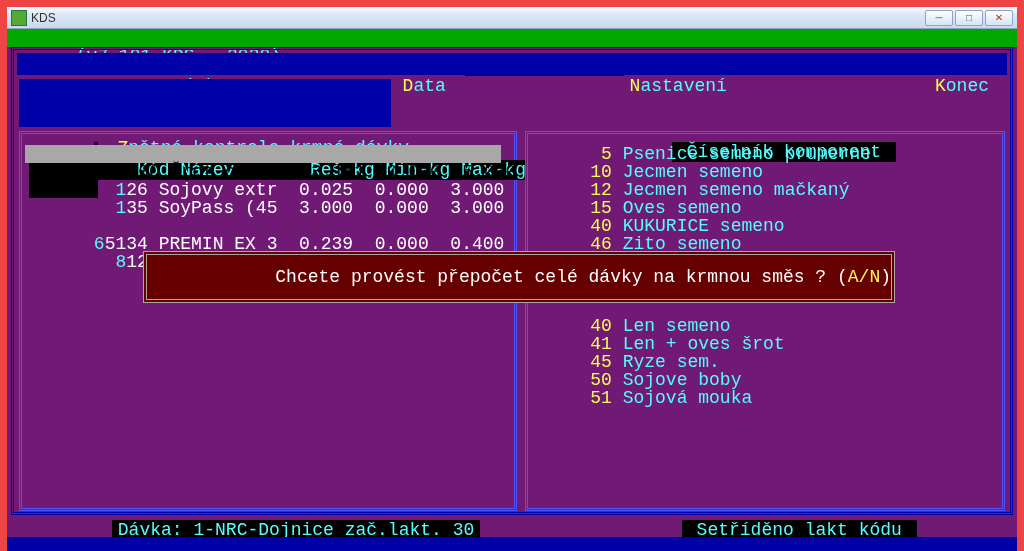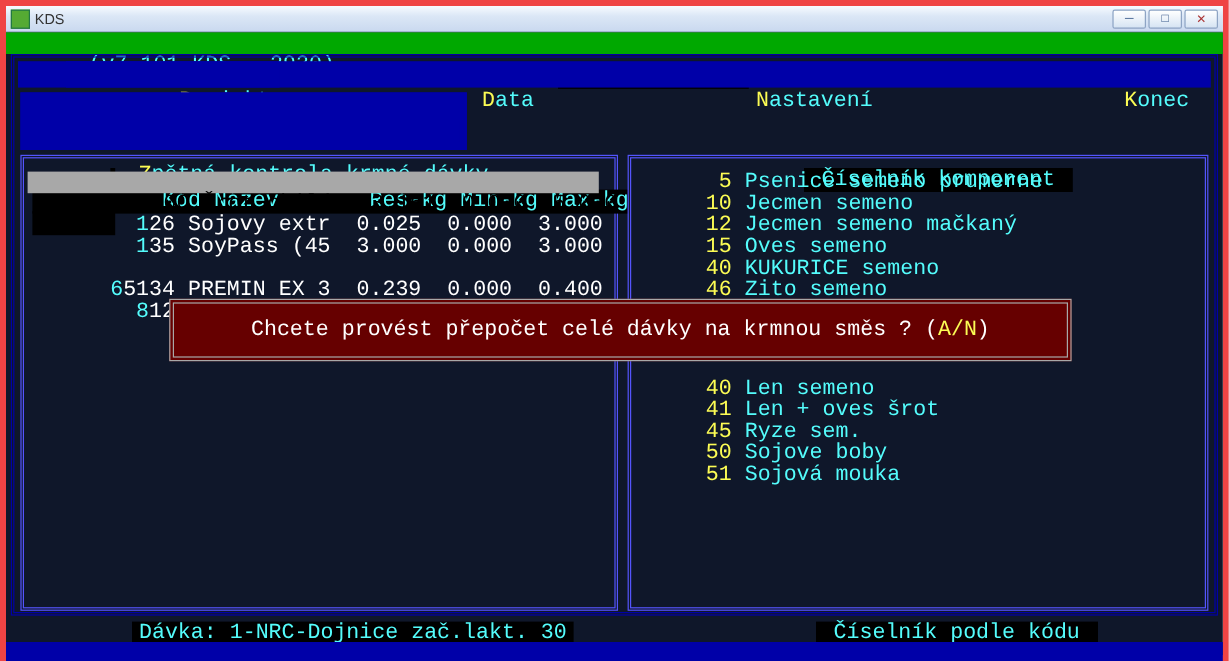--- a/index.html
+++ b/index.html
@@ -1,27 +1,27 @@
 <!DOCTYPE html>
 <html><head>
 <meta charset="utf-8">
 <style>
   * { box-sizing: border-box; margin: 0; padding: 0; }
   html, body { width: 1024px; height: 551px; overflow: hidden; background: #ece9d8; font-family: "Courier New", monospace; }
 
   
-  .window { width: 1024px; height: 551px; background: #fff; border: 5px solid #ef4444; display: flex; flex-direction: column; }
+  .window { width: 1024px; height: 551px; background: #fff; border: 7px solid #ef4444; display: flex; flex-direction: column; }
   .titlebar { height: 22px; background: linear-gradient(#f7fbff,#dbe7f6 40%,#cad9ef); display: flex; align-items: center; padding: 0 4px; border-bottom: 1px solid #8ea4c4; font-family: "Segoe UI", Tahoma, sans-serif; font-size: 12px; color: #333; }
   .titlebar .app-icon { width: 16px; height: 16px; background: #5a3; margin-right: 4px; border: 1px solid #274; }
   .titlebar .spacer { flex: 1; }
   .winbtn { width: 28px; height: 16px; margin-left: 2px; background: linear-gradient(#fff,#d6e4f3); border: 1px solid #8ea4c4; border-radius: 2px; display: inline-flex; align-items: center; justify-content: center; font-size: 10px; color: #3a5a8a; }
   .winbtn.close { color: #a33; }
 
   
-  .term { flex: 1; background: #0f172a; position: relative; color: #aaa; font-size: 18px; line-height: 18px; letter-spacing: 0px; }
+  .term { flex: 1; background: #701a75; position: relative; color: #aaa; font-size: 18px; line-height: 18px; letter-spacing: 0px; }
   .row { position: absolute; left: 0; width: 100%; height: 18px; white-space: pre; }
 
   
   .bg-green { background: #00a800; }
   .bg-navy  { background: #0000a8; }
   .bg-mag   { background: #a800a8; }
 
   .fg-white  { color: #fff; }
   .fg-yellow { color: #fcfc54; }
   .fg-bcyan  { color: #54fcfc; }
@@ -125,24 +125,24 @@
         <div class="row" style="top: 170px; left: 540px;"><span class="fg-yellow">    15</span><span> </span><span class="fg-bcyan">Oves semeno</span></div>
         <div class="row" style="top: 188px; left: 540px;"><span class="fg-yellow">    40</span><span> </span><span class="fg-bcyan">KUKURICE semeno</span></div>
         <div class="row" style="top: 206px; left: 540px;"><span class="fg-yellow">    46</span><span> </span><span class="fg-bcyan">Zito semeno</span></div>
         <div class="row" style="top: 288px; left: 540px;"><span class="fg-yellow">    40</span><span> </span><span class="fg-bcyan">Len semeno</span></div>
         <div class="row" style="top: 306px; left: 540px;"><span class="fg-yellow">    41</span><span> </span><span class="fg-bcyan">Len + oves šrot</span></div>
         <div class="row" style="top: 324px; left: 540px;"><span class="fg-yellow">    45</span><span> </span><span class="fg-bcyan">Ryze sem.</span></div>
         <div class="row" style="top: 342px; left: 540px;"><span class="fg-yellow">    50</span><span> </span><span class="fg-bcyan">Sojove boby</span></div>
         <div class="row" style="top: 360px; left: 540px;"><span class="fg-yellow">    51</span><span> </span><span class="fg-bcyan">Sojová mouka</span></div>
       </div>
     <div class="row" style="top:474px; left:610px;">
-      <span style="background:#000; padding:0 4px;" class="fg-bcyan"> Číselník podle kódu </span>
+      <span style="background:#000; padding:0 4px;" class="fg-bcyan"> Setříděno lakt kódu </span>
     </div>
 
-    <div class="dialog" style="top:222px; left:136px; width:752px; height:52px; line-height:44px;">
+    <div class="dialog" style="top:222px; left:136px; width:752px; height:52px; line-height:44px;text-align:right;">
       <span class="fg-white">Chcete provést přepočet celé dávky na krmnou směs ? (</span><span class="fg-yellow">A/N</span><span class="fg-white">)</span>
     </div>
 
     <div class="row" style="top:490px; left:8px; right:8px; width:auto;">
       <span class="fg-dcyan">── </span><span class="fg-lgreen">13. 2.2017 - Pondělí</span><span class="fg-dcyan"> ── </span><span class="fg-lgreen">FILTR</span><span class="fg-dcyan"> ── </span><span class="fg-bcyan">Alt-P</span><span class="fg-lgreen"> -&gt; </span><span class="fg-lgreen"> DISPLAY </span><span class="fg-dcyan">──────────────── </span><span class="fg-lgreen">13:01:15</span><span class="fg-dcyan"> ──</span>
     </div>
 
     <div class="row bg-navy" style="top:508px; left:0px; right:0; width:auto; padding-left:10px; height:20px; line-height:20px;">
       
       

